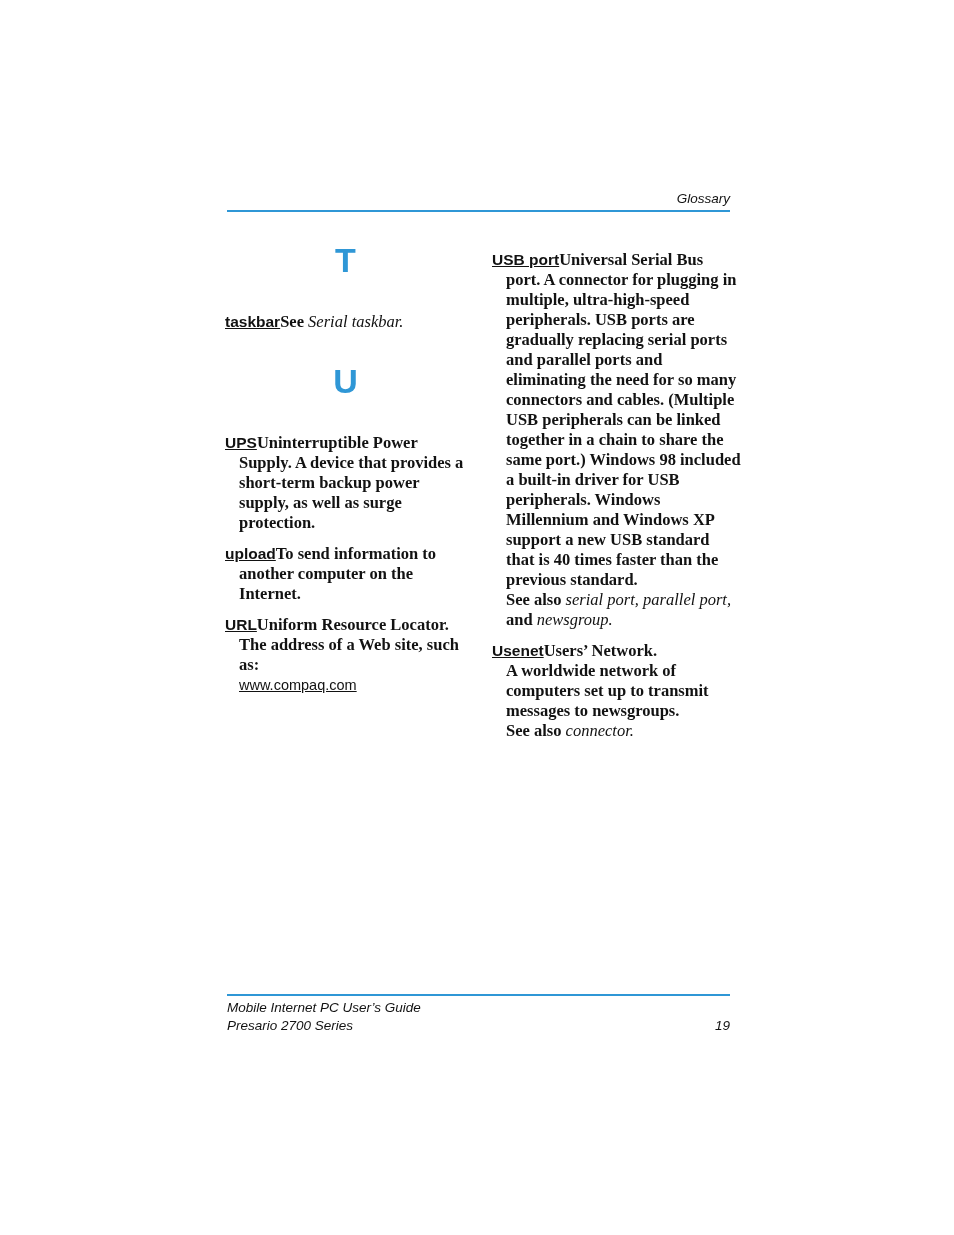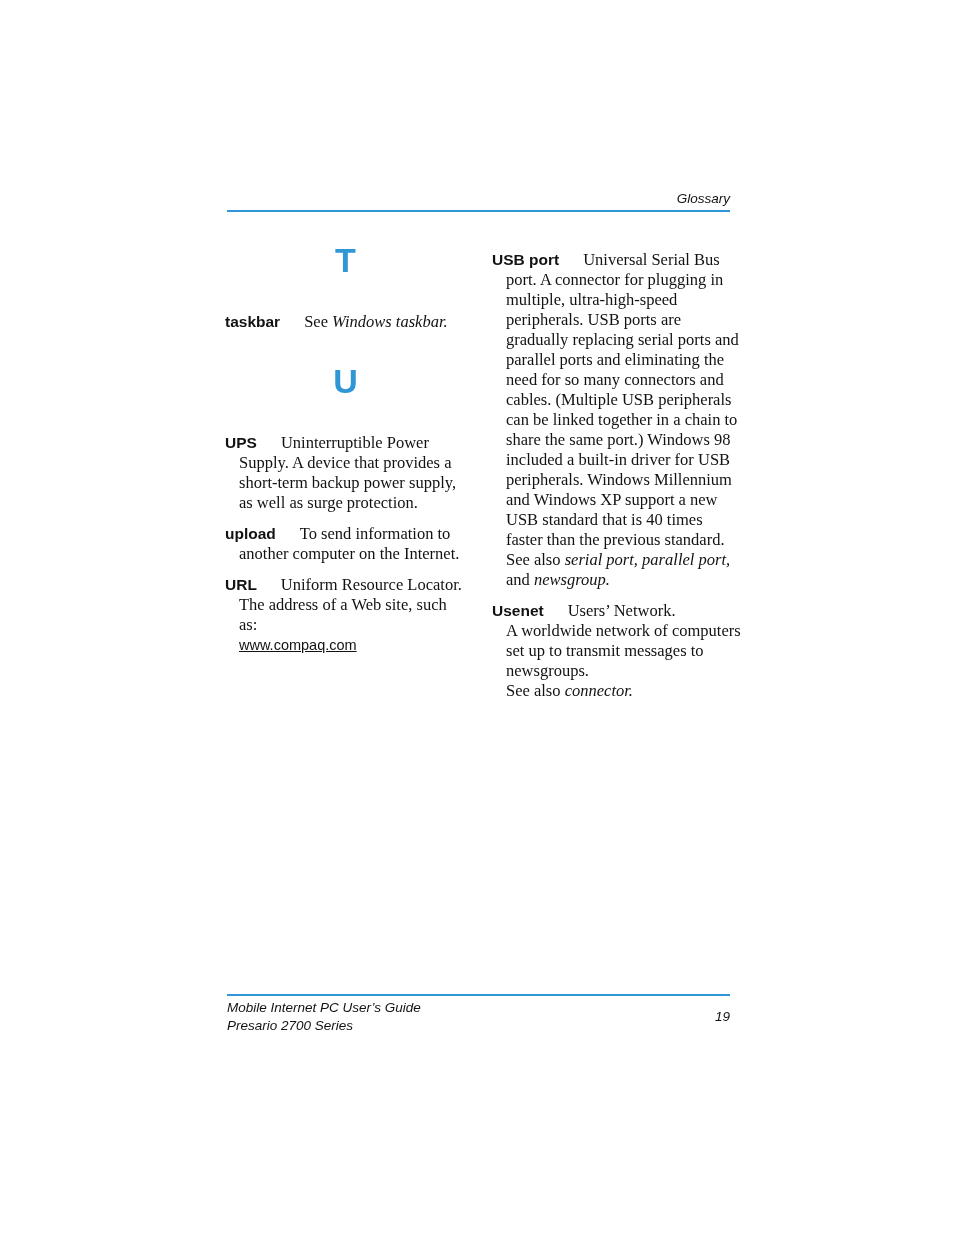--- a/index.html
+++ b/index.html
@@ -40,55 +40,56 @@
   .entry {
     font: 16.5px/20px "Liberation Serif", serif;
     color: var(--ink);
     margin: 0 0 11px 0;
     padding-left: 14px;
     text-indent: -14px;
     white-space: pre-wrap;
   }
   .term {
     font: bold 15.5px "Liberation Sans", sans-serif;
-    margin-right: 24px;
+    margin-right: 0;
+    text-decoration: underline;
   }
-  .seg-n { font-style: normal; }
+  .seg-n { font-style: normal; font-weight: bold; }
   .seg-i { font-style: italic; }
   .seg-u { font: 14.5px "Liberation Sans", sans-serif; text-decoration: underline; }
   .footer-rule {
     position: absolute;
     top: 994px; left: 227px; width: 503px; height: 2px;
     background: var(--accent);
   }
   .page-footer {
     position: absolute;
     top: 999px; left: 227px; width: 503px;
     display: flex;
     justify-content: space-between;
-    align-items: center;
+    align-items: flex-end;
     font: italic 13.5px/17.5px "Liberation Sans", sans-serif;
     color: var(--ink);
   }
   .footer-page-number { font-weight: normal; }
 </style>
 </head>
 <body>
 
 <div class="page">
 
   <div class="running-header">
     <span>Glossary</span>
   </div>
 
   <div class="header-rule"></div>
 
   <div class="col col-left" id="col-left">
       <div class="letter-heading">T</div>
-      <p class="entry"><span class="term">taskbar</span><span class="seg-n">See </span><span class="seg-i">Windows taskbar.</span></p>
+      <p class="entry"><span class="term">taskbar</span><span class="seg-n">See </span><span class="seg-i">Serial taskbar.</span></p>
       <div class="letter-heading">U</div>
       <p class="entry"><span class="term">UPS</span><span class="seg-n">Uninterruptible Power Supply. A device that provides a short-term backup power supply, as well as surge protection.</span></p>
       <p class="entry"><span class="term">upload</span><span class="seg-n">To send information to another computer on the Internet.</span></p>
       <p class="entry"><span class="term">URL</span><span class="seg-n">Uniform Resource Locator. The address of a Web site, such as:
 </span><span class="seg-u">www.compaq.com</span></p>
     </div>
 
   <div class="col col-right" id="col-right">
       <p class="entry"><span class="term">USB port</span><span class="seg-n">Universal Serial Bus port. A connector for plugging in multiple, ultra-high-speed peripherals. USB ports are gradually replacing serial ports and parallel ports and eliminating the need for so many connectors and cables. (Multiple USB peripherals can be linked together in a chain to share the same port.) Windows 98 included a built-in driver for USB peripherals. Windows Millennium and Windows XP support a new USB standard that is 40 times faster than the previous standard.
 See also </span><span class="seg-i">serial port, parallel port,</span><span class="seg-n"> and </span><span class="seg-i">newsgroup.</span></p>

